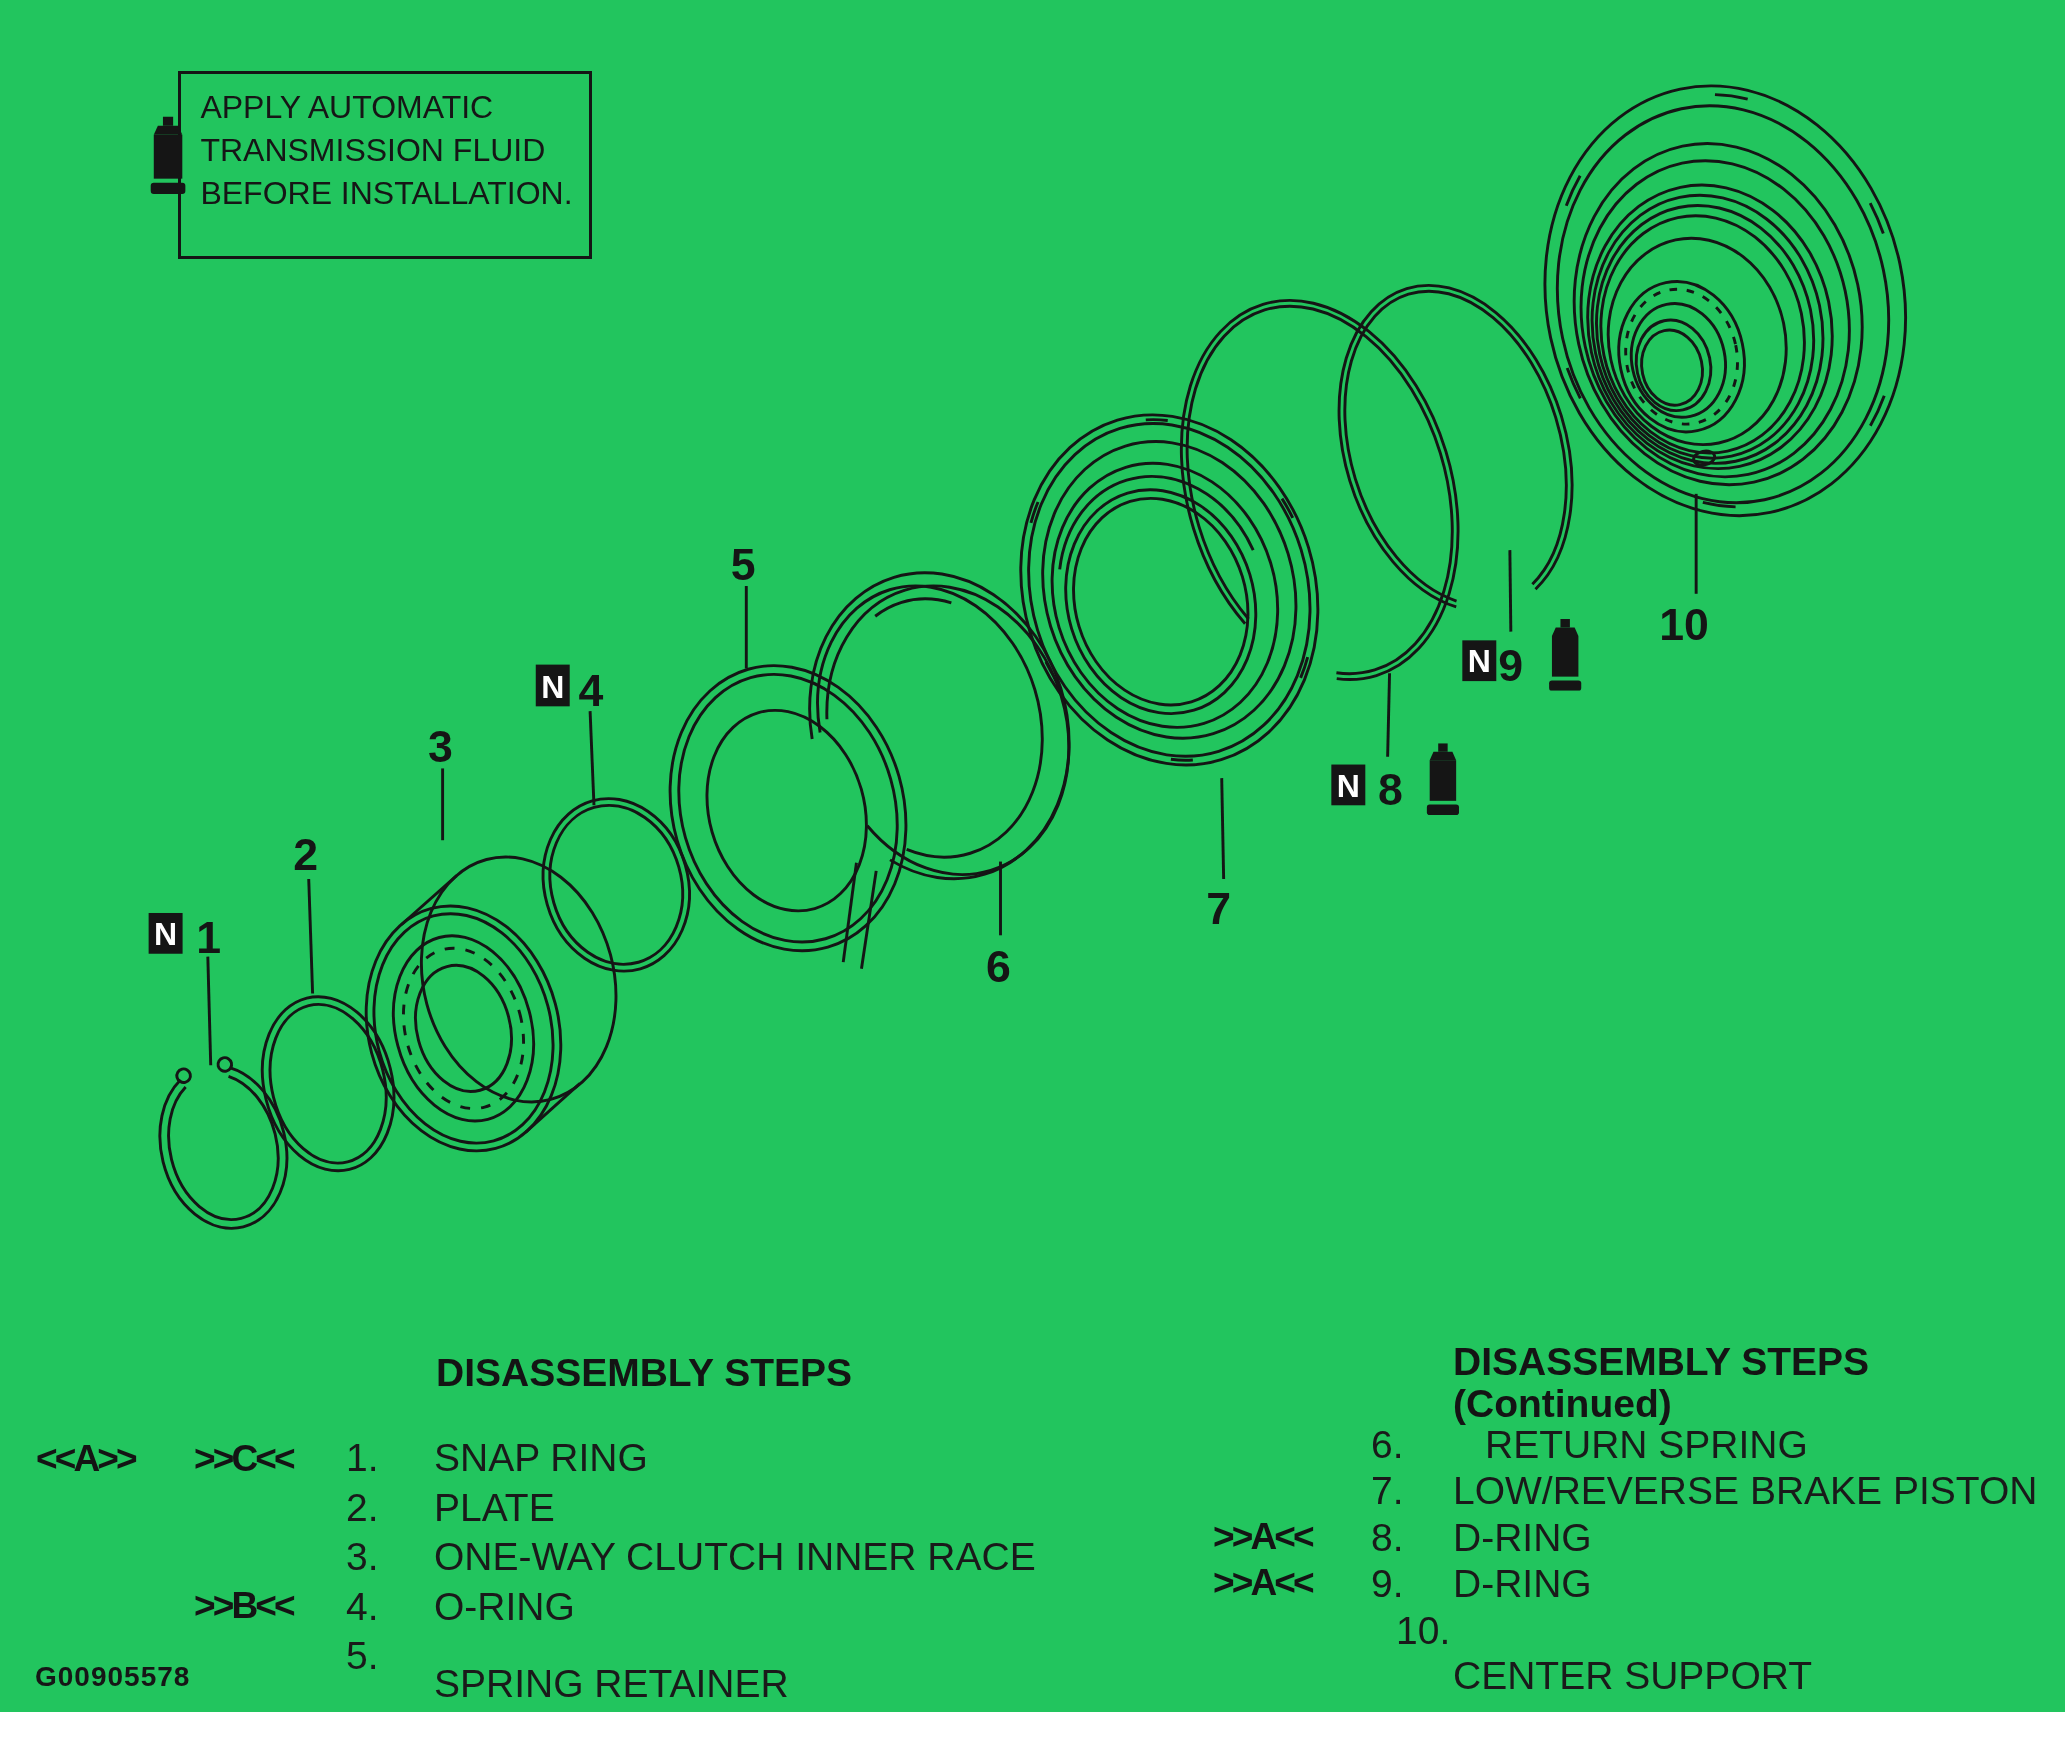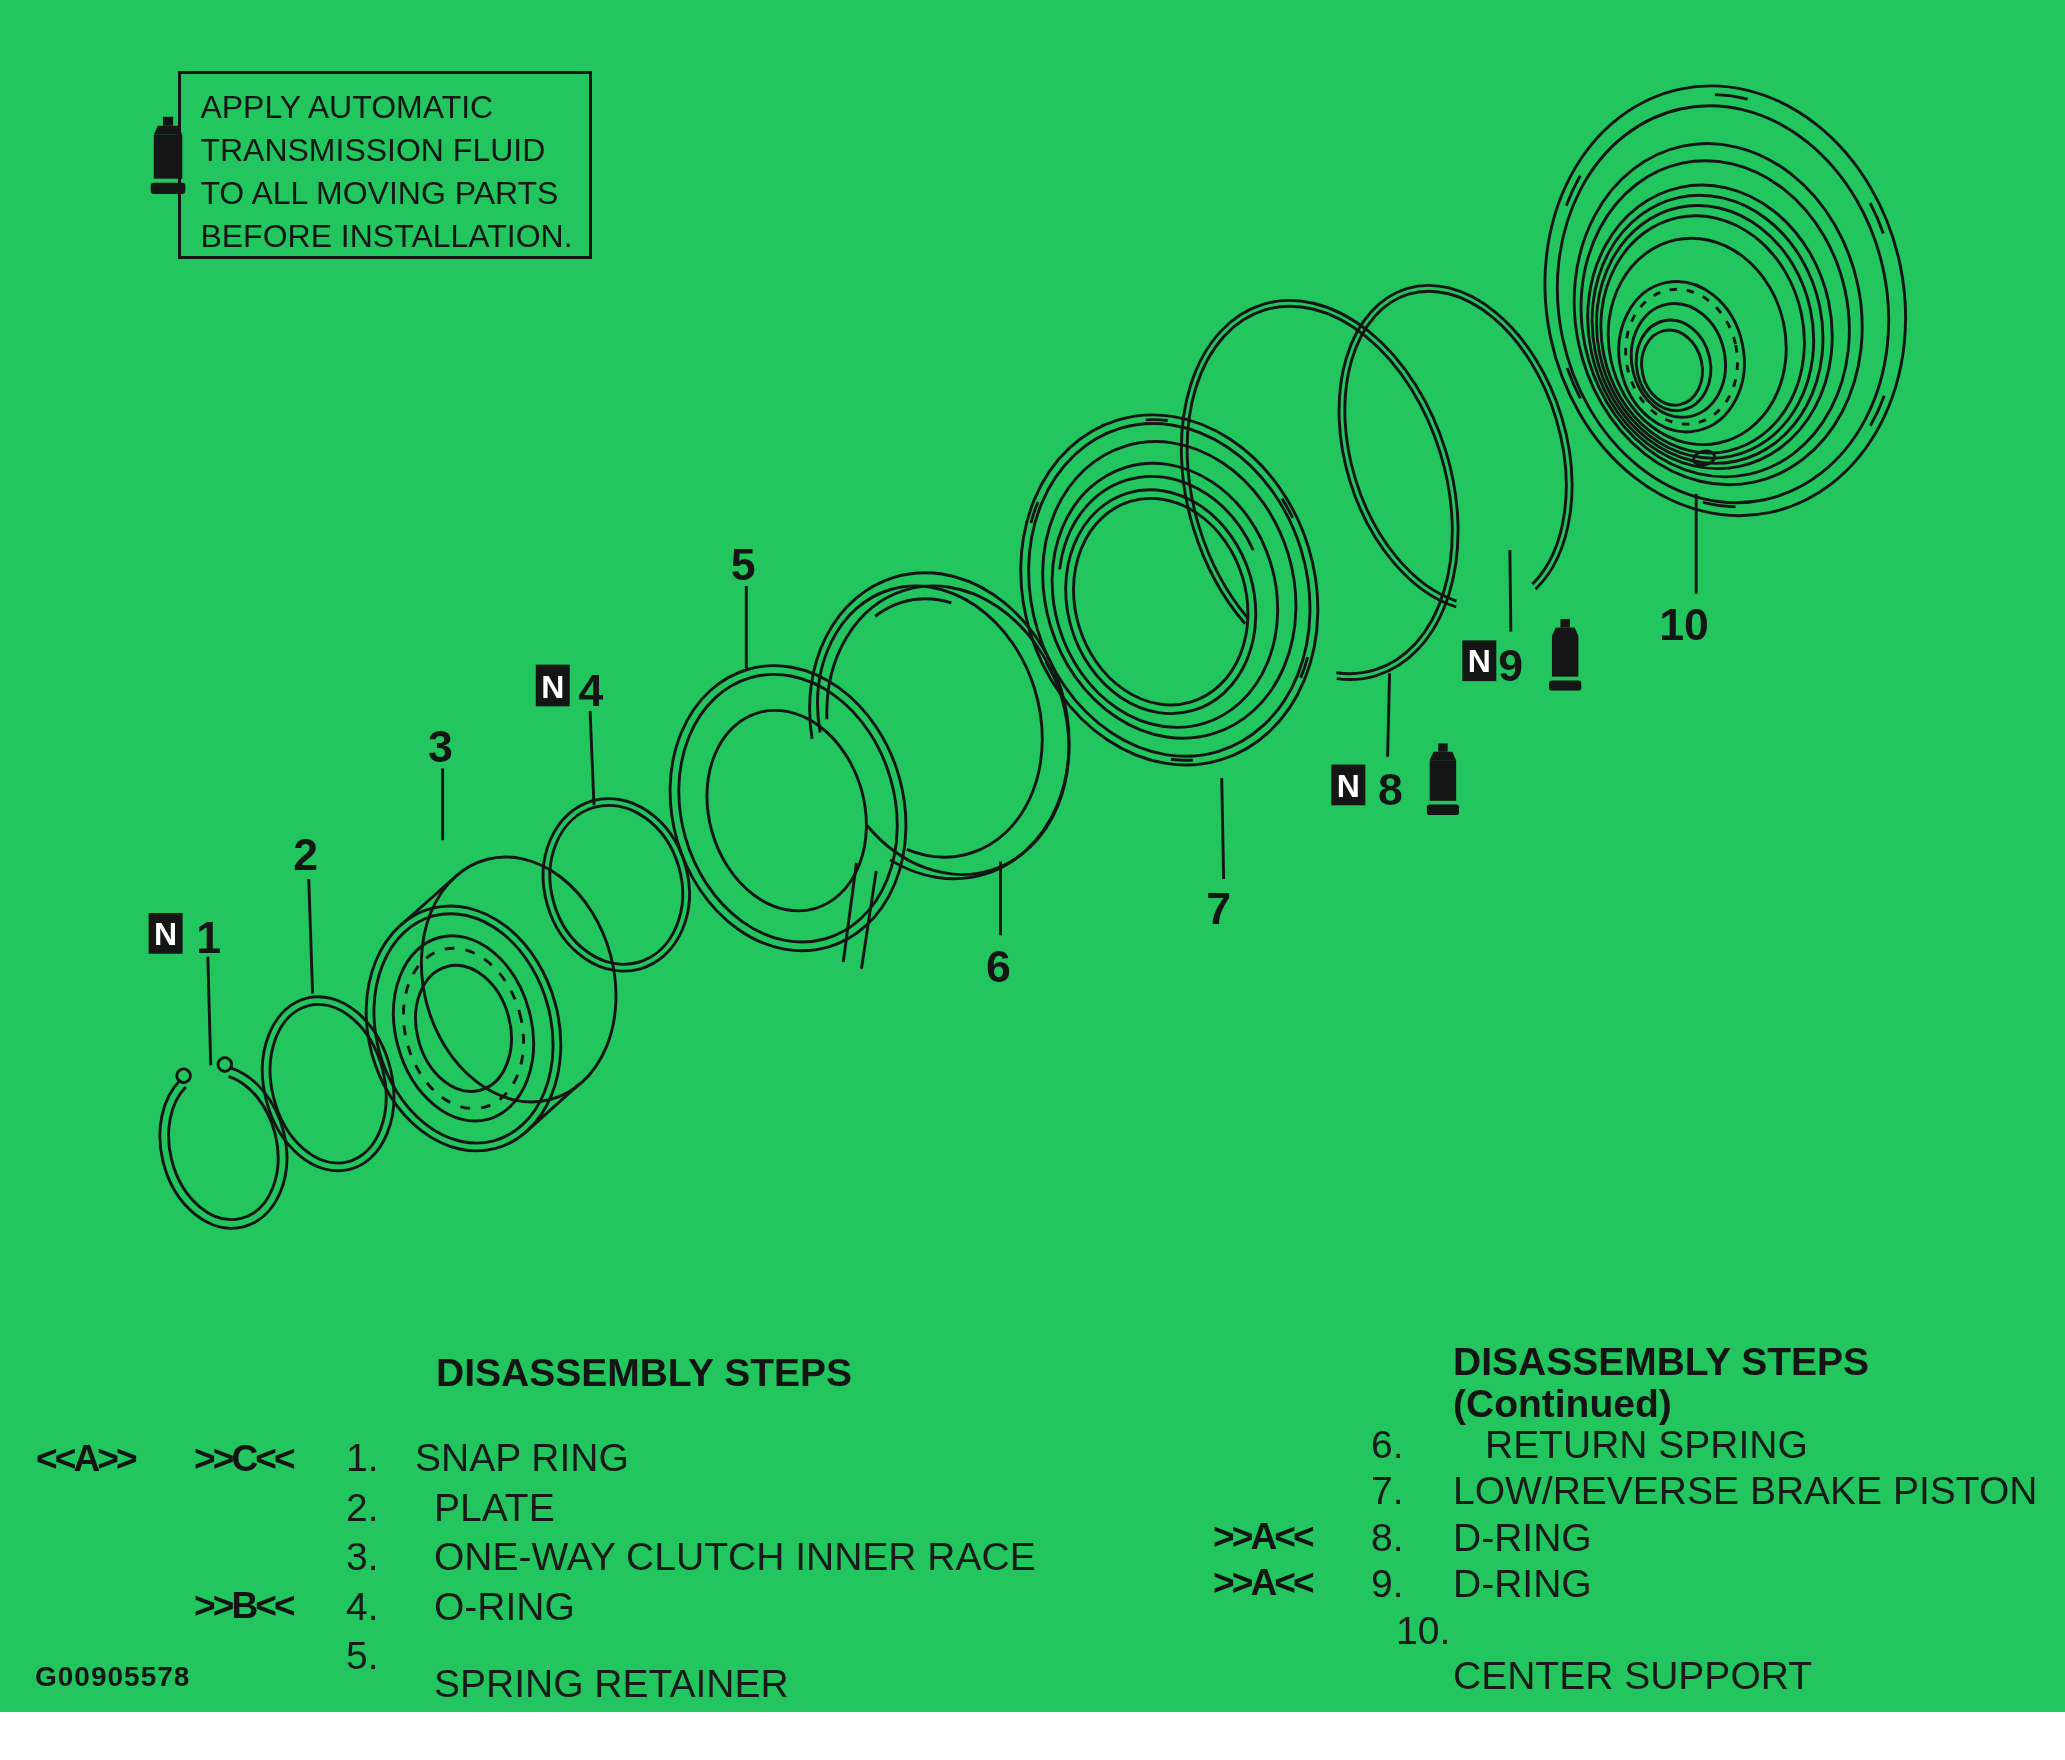--- a/index.html
+++ b/index.html
@@ -22,21 +22,20 @@
   .figcode{position:absolute;left:35px;top:1661px;font-size:28px;font-weight:700;letter-spacing:1px;color:#161616;}
 </style>
 </head>
 <body>
 
 <div class="canvas">
 
   <div class="note-box">
     <div class="note-line">APPLY AUTOMATIC</div>
     <div class="note-line">TRANSMISSION FLUID</div>
-    <div class="note-line">TO ALL MOVING PARTS</div>
     <div class="note-line">BEFORE INSTALLATION.</div>
   </div>
 
   <svg class="diagram" width="2066" height="1760" viewBox="0 0 2129 1814" aria-hidden="true">
     <defs>
       <symbol id="sym-bottle" viewBox="0 0 40 76">
         <path d="M15,0 h10 v9 h-10 z" fill="#151515"></path>
         <path d="M10,9 h20 l4,9 h-28 z" fill="#151515"></path>
         <rect x="6" y="18" width="28" height="43" fill="#151515"></rect>
         <rect x="3" y="65" width="34" height="11" rx="3" fill="#151515"></rect>
@@ -167,21 +166,21 @@
     <text class="callout" x="1710" y="660">10</text>
 
     <use href="#sym-bottle" x="152" y="120" width="42" height="80"></use>
   </svg>
 
   <div class="list-title" style="left:436px;top:1351px;">DISASSEMBLY STEPS</div>
 
   <span class="li-marker" style="left:36px;top:1438px;">&lt;&lt;A&gt;&gt;</span>
   <span class="li-marker" style="left:194px;top:1438px;">&gt;&gt;C&lt;&lt;</span>
   <span class="li-num" style="left:346px;top:1436px;">1.</span>
-  <span class="li-label" style="left:415px;top:1436px;">SNAP RING</span>
+  <span class="li-label" style="left:434px;top:1436px;">SNAP RING</span>
 
   <span class="li-num" style="left:346px;top:1486px;">2.</span>
   <span class="li-label" style="left:434px;top:1486px;">PLATE</span>
 
   <span class="li-num" style="left:346px;top:1535px;">3.</span>
   <span class="li-label" style="left:434px;top:1535px;">ONE-WAY CLUTCH INNER RACE</span>
 
   <span class="li-marker" style="left:194px;top:1585px;">&gt;&gt;B&lt;&lt;</span>
   <span class="li-num" style="left:346px;top:1585px;">4.</span>
   <span class="li-label" style="left:434px;top:1585px;">O-RING</span>

